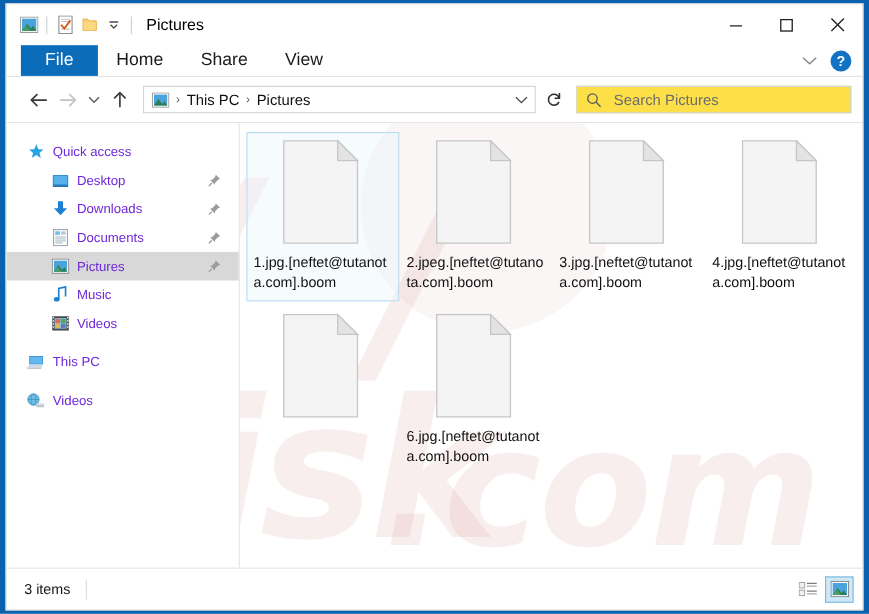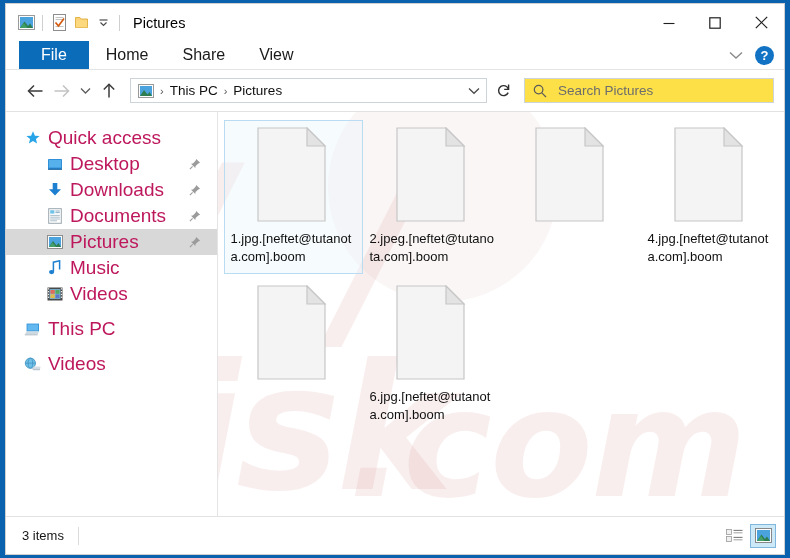--- a/index.html
+++ b/index.html
@@ -173,21 +173,21 @@
     position: relative;
   }
   .navitem.lvl2 { padding-left: 40px; }
   .navitem.sel { background: #d8d8d8; }
   .navitem .ico {
     width: 17px; height: 17px;
     display: flex; align-items: center; justify-content: center;
     flex: 0 0 17px;
   }
   .navitem .lbl {
-    font-size: 19px; color: #be185d;
+    font-size: 12px; color: #6d28d9;
     margin-left: 7px; white-space: nowrap;
   }
   .pin {
     position: absolute; right: 16px; top: 50%;
     transform: translateY(-50%);
   }
   .navgap { height: 9px; }
 
   
   .content {
@@ -620,20 +620,21 @@
           <div class="filename">2.jpeg.[neftet@tutanota.com].boom</div>
         </div>
 
         <div class="fileitem">
           <div class="fileicon">
             <svg width="74" height="95" viewBox="0 0 74 95">
               <path d="M1 1 H50 L68 19 V94 H1 Z" fill="#f4f4f4" stroke="#c6c6c6" stroke-width="1.2"></path>
               <path d="M50 1 L68 19 H50 Z" fill="#e3e3e3" stroke="#c6c6c6" stroke-width="1.2"></path>
             </svg>
           </div>
+          <div class="filename">3.jpg.[neftet@tutanota.com].boom</div>
         </div>
 
         <div class="fileitem">
           <div class="fileicon">
             <svg width="74" height="95" viewBox="0 0 74 95">
               <path d="M1 1 H50 L68 19 V94 H1 Z" fill="#f4f4f4" stroke="#c6c6c6" stroke-width="1.2"></path>
               <path d="M50 1 L68 19 H50 Z" fill="#e3e3e3" stroke="#c6c6c6" stroke-width="1.2"></path>
             </svg>
           </div>
           <div class="filename">4.jpg.[neftet@tutanota.com].boom</div>

